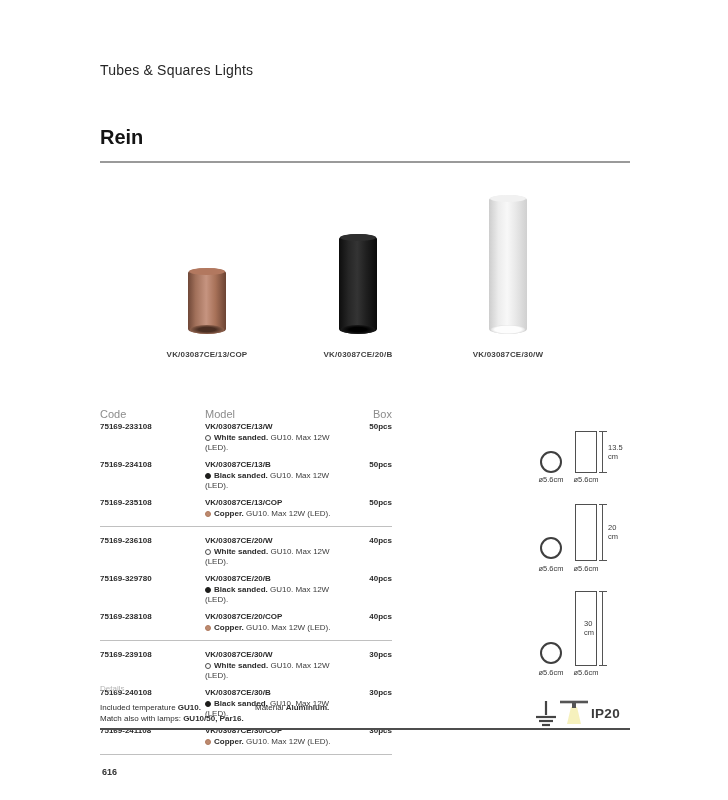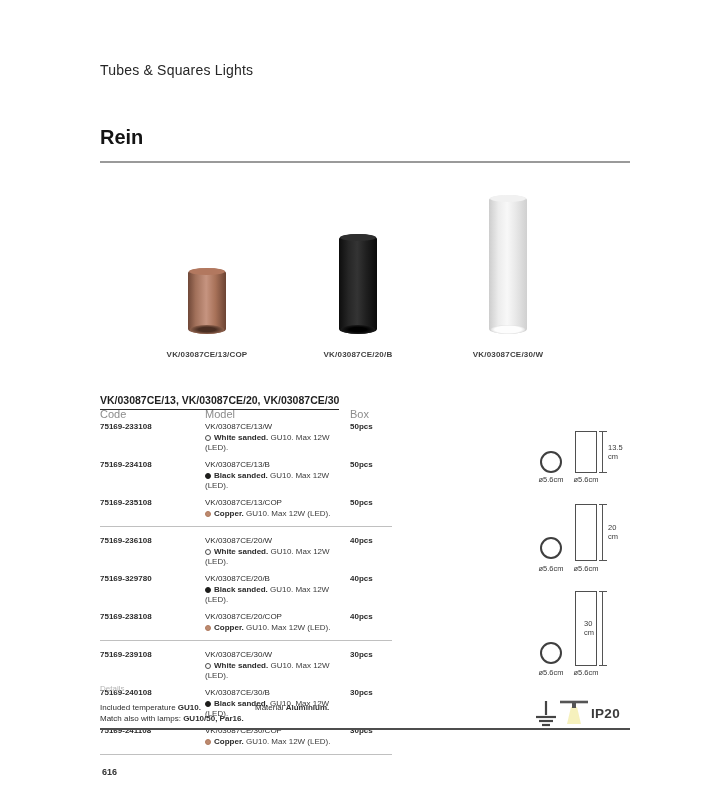--- a/index.html
+++ b/index.html
@@ -31,24 +31,24 @@
   .cyl-white::after{background:radial-gradient(ellipse at center,#fdfdfd 55%,#c8c8c8 85%,#e2e2e2 100%);}
   .product-label{font-size:8px;font-weight:600;color:#3f3f3f;text-align:center;width:160px;letter-spacing:.2px;}
 
   
   .spec-title{left:0;top:378px;font-size:10.5px;font-weight:700;color:#1f1f1f;
     border-bottom:1px solid #2b2b2b;padding-bottom:3px;display:inline-block;}
   .spec-table{left:0;top:393px;width:292px;font-size:8px;line-height:10px;}
   .thead{display:flex;color:#8c8c8c;font-size:11px;margin-bottom:3px;}
   .h-code,.c-code{width:105px;}
   .h-model,.c-model{width:145px;}
-  .h-box,.c-box{width:42px;text-align:left;}
+  .h-box,.c-box{width:42px;text-align:right;}
   .trow{display:flex;margin-bottom:7px;}
   .c-code{font-weight:700;color:#2b2b2b;}
-  .m-name{font-weight:400;}
+  .m-name{font-weight:700;}
   .m-desc{margin-top:1px;color:#3a3a3a;}
   .m-desc b{color:#2b2b2b;}
   .c-box{font-weight:700;}
   .dot{display:inline-block;width:6px;height:6px;border-radius:50%;border:1px solid #4d4d4d;
     box-sizing:border-box;margin-right:3px;position:relative;top:1px;}
   .gsep{border:0;border-top:1px solid #c0c0c0;margin:2px 0 9px 0;width:292px;}
 
   
   .diag-circle{width:22px;height:22px;border:2.5px solid #3f3f3f;border-radius:50%;box-sizing:border-box;}
   .diag-rect{width:22px;border:1px solid #4f4f4f;box-sizing:border-box;background:#fff;}
@@ -80,21 +80,20 @@
   <h1 class="abs product-name">Rein</h1>
   <div class="abs title-rule"></div>
 
   <div class="abs cylinder cyl-copper" style="left:88px;top:252px;height:66px;"></div>
   <div class="abs cylinder cyl-black" style="left:239px;top:218px;height:100px;"></div>
   <div class="abs cylinder cyl-white" style="left:389px;top:179px;height:139px;"></div>
   <div class="abs product-label" style="left:27px;top:334px;">VK/03087CE/13/COP</div>
   <div class="abs product-label" style="left:178px;top:334px;">VK/03087CE/20/B</div>
   <div class="abs product-label" style="left:328px;top:334px;">VK/03087CE/30/W</div>
 
-  <div class="abs spec-title">VK/03087CE/13, VK/03087CE/20, VK/03087CE/30</div>
 
   <div class="abs spec-table">
     <div class="thead">
       <span class="h-code">Code</span>
       <span class="h-model">Model</span>
       <span class="h-box">Box</span>
     </div>
 
     <div class="tgroup">
       <div class="trow">

